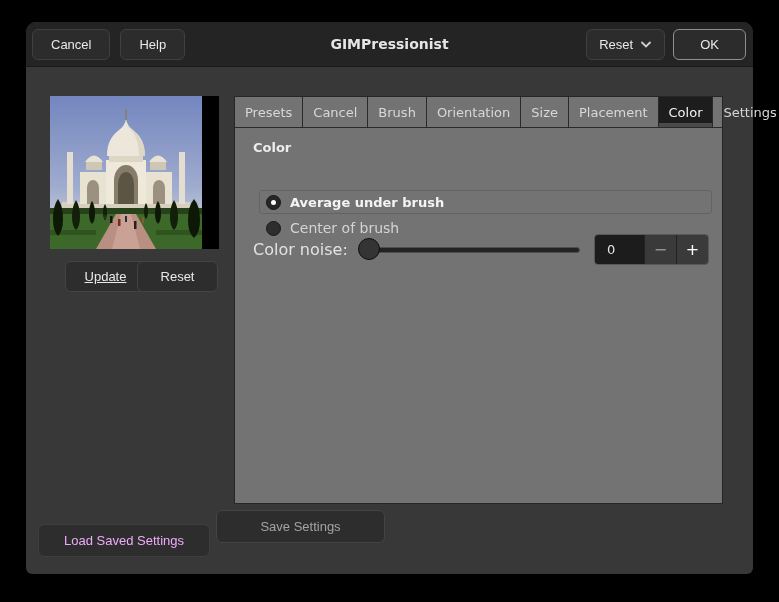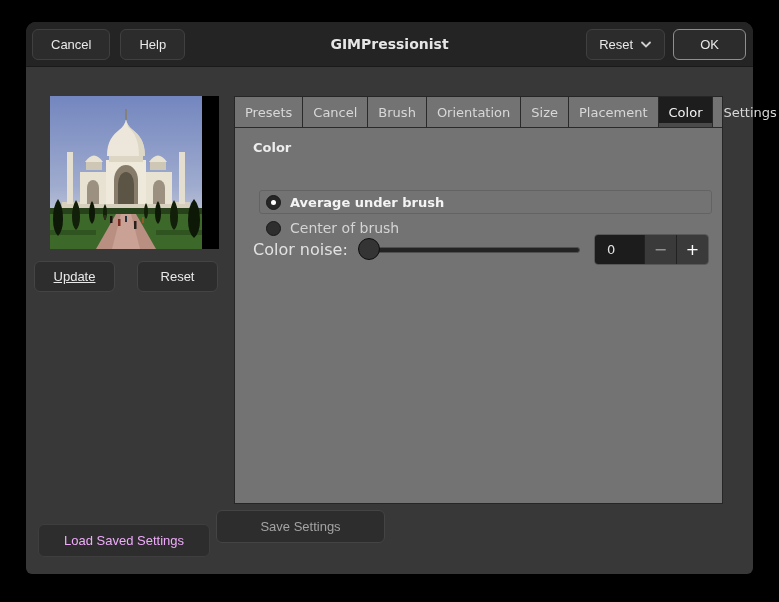--- a/index.html
+++ b/index.html
@@ -29,21 +29,21 @@
   .reset-btn{gap:7px;padding:0 12px;}
   .window-title{
     position:absolute;left:0;right:0;top:0;height:44px;line-height:44px;
     text-align:center;font-weight:bold;font-size:14px;color:#e6e6e6;pointer-events:none;
   }
   
   .preview-frame{
     position:absolute;left:24px;top:74px;width:169px;height:153px;background:#000;
   }
   .preview-frame svg{display:block;}
-  .update-btn{position:absolute;left:8px;top:239px;width:81px;height:31px;text-decoration:underline;}
+  .update-btn{position:absolute;left:39px;top:239px;width:81px;height:31px;text-decoration:underline;}
   .preview-reset-btn{position:absolute;left:111px;top:239px;width:81px;height:31px;}
   
   .notebook{
     position:absolute;left:208px;top:74px;width:489px;height:408px;
     border:1px solid #262626;box-sizing:border-box;background:#737373;
   }
   .tabs{display:flex;height:30px;border-bottom:1px solid #2a2a2a;}
   .tab{
     padding:0 10px;display:flex;align-items:center;font-size:13px;color:#d8d8d8;
     border-right:1px solid #2a2a2a;box-sizing:border-box;white-space:nowrap;

